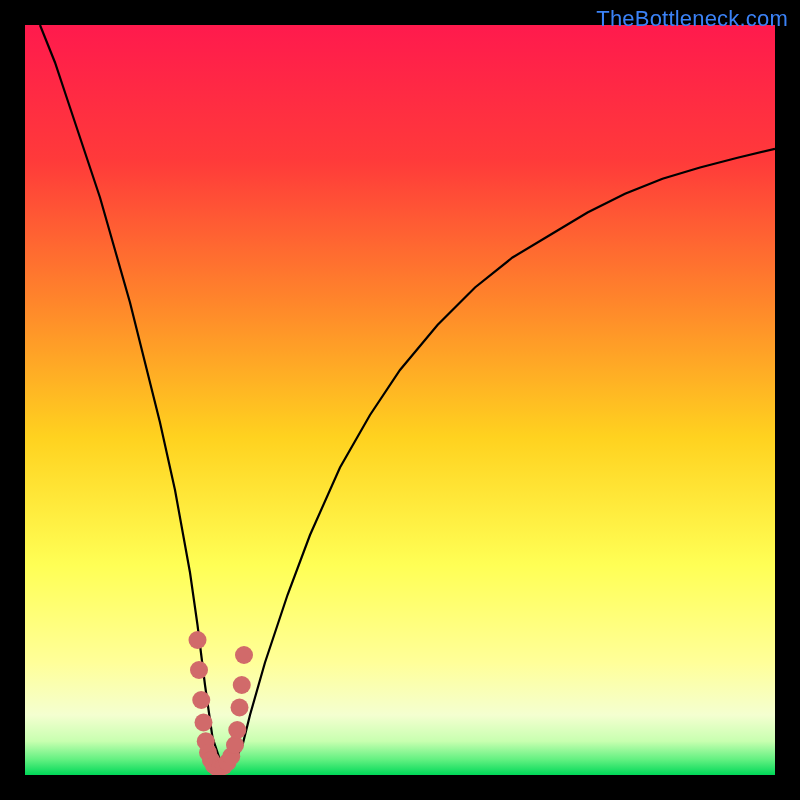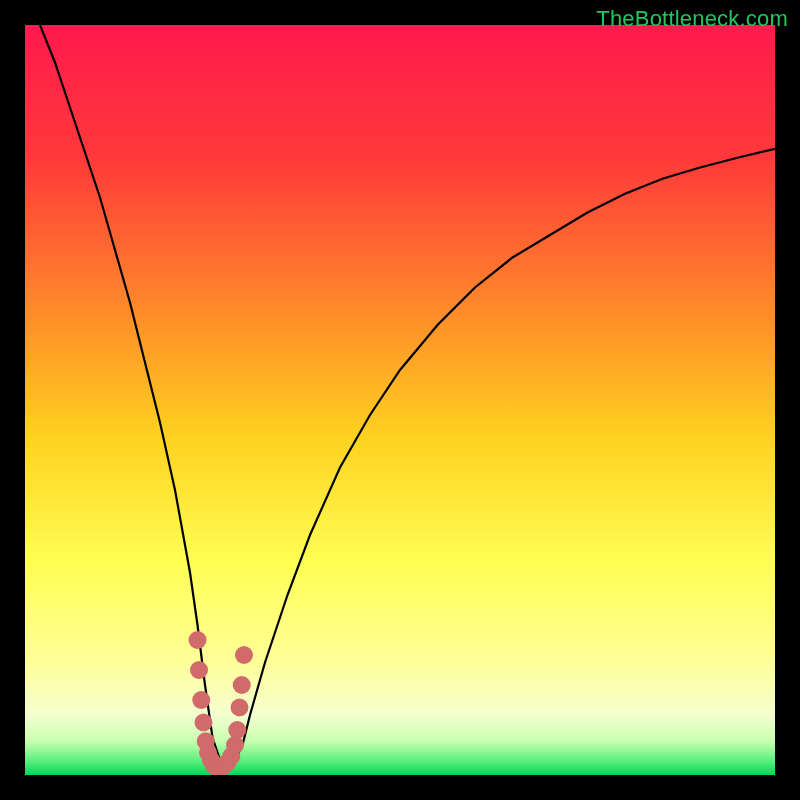--- a/index.html
+++ b/index.html
@@ -8,21 +8,21 @@
     width: 800px;
     height: 800px;
     background: #000;
     position: relative;
     font-family: Arial, Helvetica, sans-serif;
   }
   .watermark {
     position: absolute;
     top: 6px;
     right: 12px;
-    color: #22c55e;
+    color: #3b82f6;
     font-size: 22px;
     font-weight: 500;
     letter-spacing: 0.2px;
     z-index: 10;
   }
   .plot-outer {
     position: absolute;
     left: 25px;
     top: 25px;
     width: 750px;

